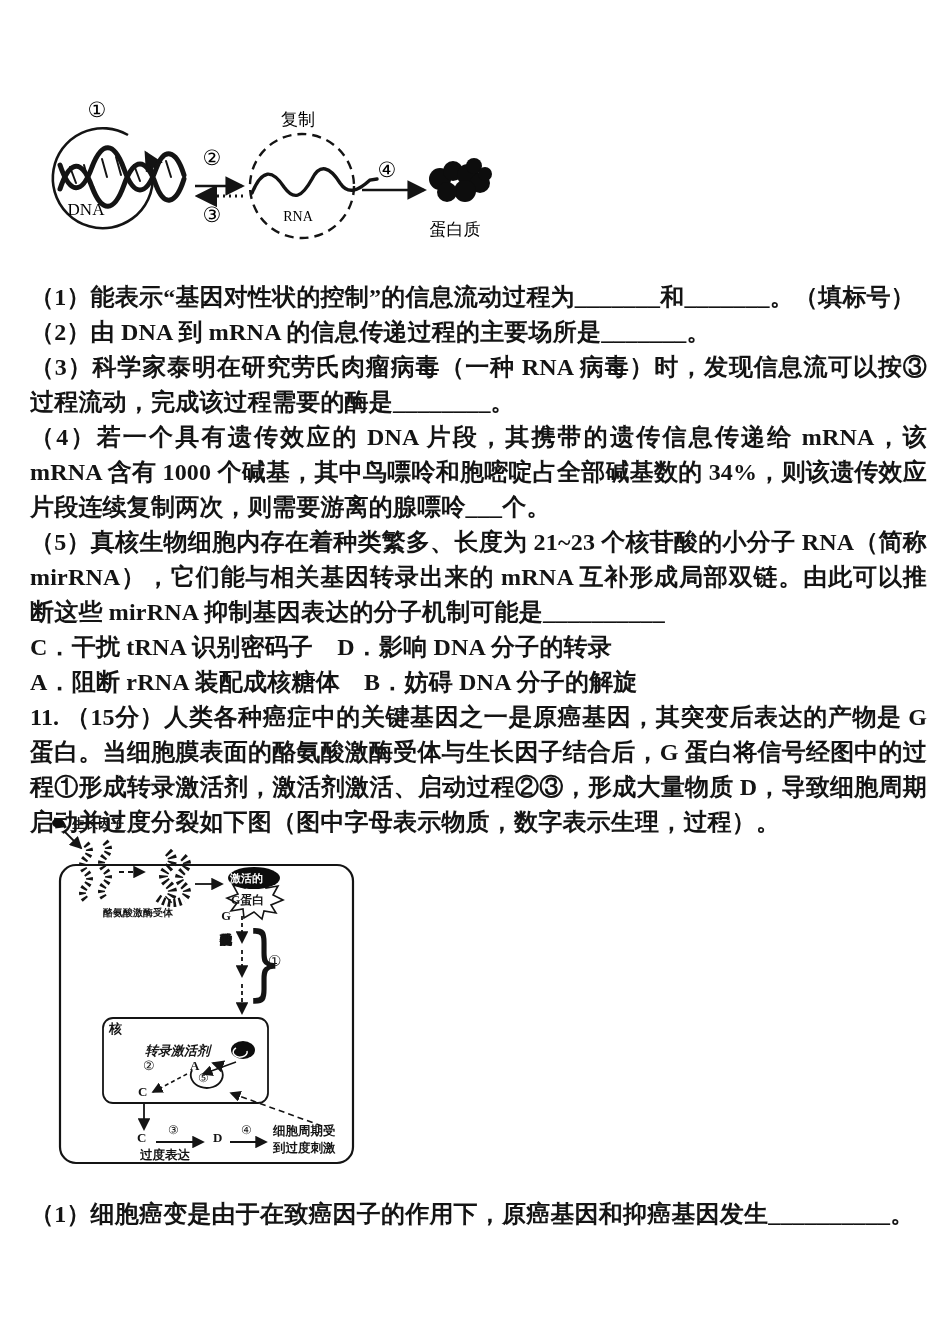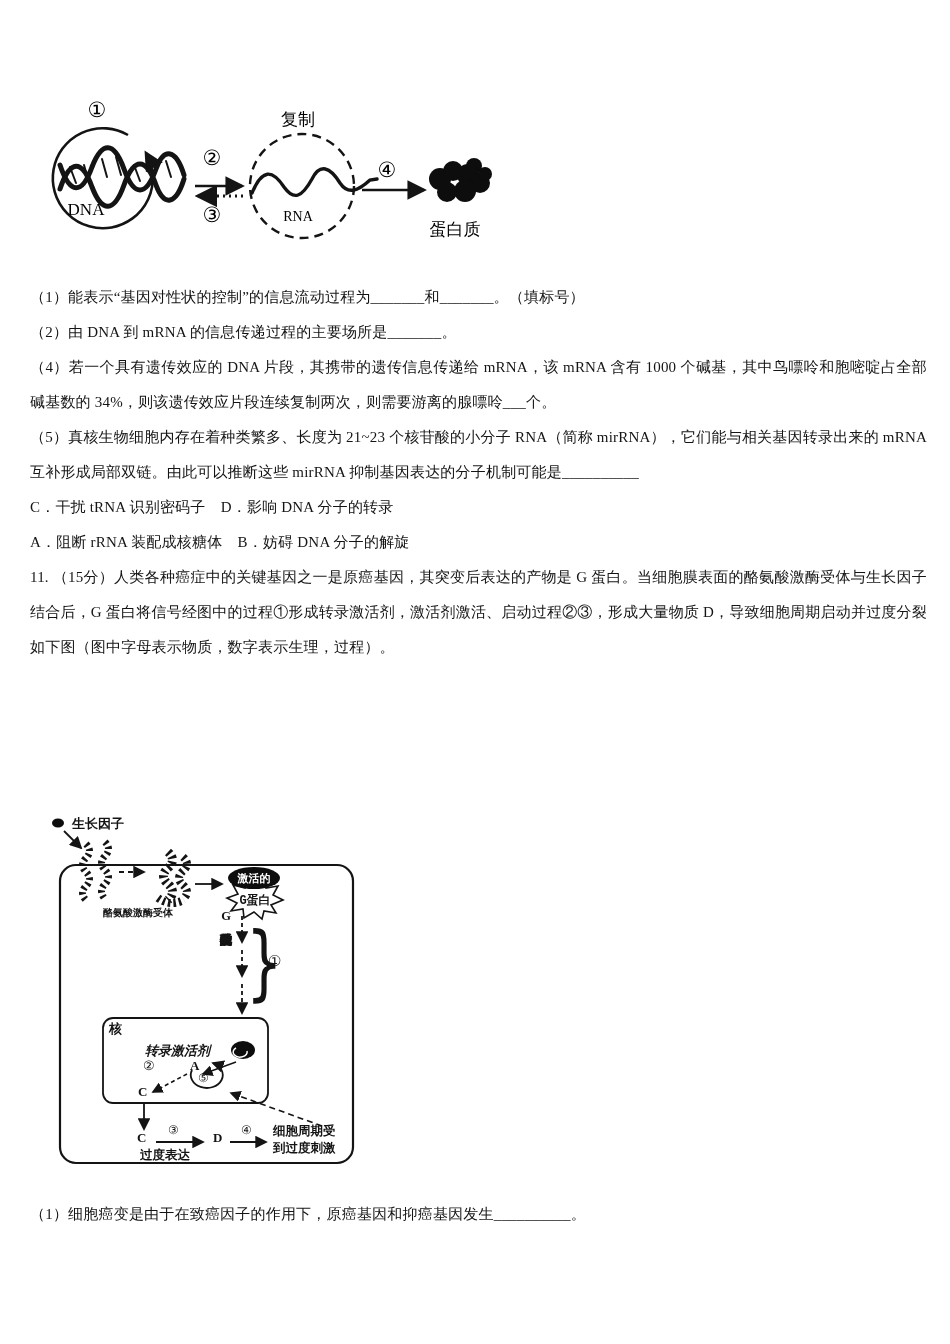--- a/index.html
+++ b/index.html
@@ -4,35 +4,35 @@
 <style>
   html,body{margin:0;padding:0;}
   body{
     width:950px;height:1344px;position:relative;background:#ffffff;
     font-family:"Liberation Serif","DejaVu Serif",serif;color:#141414;
     overflow:hidden;
   }
   
   .textblock{
     position:absolute;left:30px;width:897px;
-    font-size:15px;font-weight:400;line-height:35px;
+    font-size:24px;font-weight:700;line-height:35px;
     text-align:justify;letter-spacing:0.2px;
   }
   .textblock p{margin:0;padding:0;}
   
   #diagram1{position:absolute;left:40px;top:95px;width:470px;height:160px;}
   #diagram1 svg{position:absolute;left:0;top:0;}
   .d1num{font-size:21px;font-weight:400;}
   .d1lab{font-size:17px;font-weight:400;}
   .d1lab-sm{font-size:14px;font-weight:400;}
   
   #diagram2{position:absolute;left:40px;top:812px;width:380px;height:385px;}
   #diagram2 svg{position:absolute;left:0;top:0;}
   .d2lbl{position:absolute;font-weight:700;color:#141414;white-space:nowrap;}
-  .ctr{text-align:center;font-family:Liberation Mono, monospace;}
+  .ctr{}
   .vtext{
     writing-mode:vertical-rl;text-orientation:upright;
     letter-spacing:0px;line-height:16px;
   }
   .brace{
     font-family:"DejaVu Sans",sans-serif;font-weight:400;
     font-size:82px;line-height:80px;transform:scaleX(.7);transform-origin:left center;
   }
 </style>
 </head>
@@ -81,20 +81,21 @@
     <text x="46" y="120" text-anchor="middle" class="d1lab">DNA</text>
     <text x="258" y="30" text-anchor="middle" class="d1lab">复制</text>
     <text x="258" y="126" text-anchor="middle" class="d1lab-sm">RNA</text>
     <text x="415" y="140" text-anchor="middle" class="d1lab">蛋白质</text>
   </svg>
 </div>
 
 <div class="textblock" style="top:280px;">
   <p>（1）能表示“基因对性状的控制”的信息流动过程为_______和_______。（填标号）</p>
   <p>（2）由 DNA 到 mRNA 的信息传递过程的主要场所是_______。</p>
+  <p>（3）科学家泰明在研究劳氏肉瘤病毒（一种 RNA 病毒）时，发现信息流可以按③过程流动，完成该过程需要的酶是________。</p>
   <p>（4）若一个具有遗传效应的 DNA 片段，其携带的遗传信息传递给 mRNA，该 mRNA 含有 1000 个碱基，其中鸟嘌呤和胞嘧啶占全部碱基数的 34%，则该遗传效应片段连续复制两次，则需要游离的腺嘌呤___个。</p>
   <p>（5）真核生物细胞内存在着种类繁多、长度为 21~23 个核苷酸的小分子 RNA（简称 mirRNA），它们能与相关基因转录出来的 mRNA 互补形成局部双链。由此可以推断这些 mirRNA 抑制基因表达的分子机制可能是__________</p>
   <p>C．干扰 tRNA 识别密码子　D．影响 DNA 分子的转录</p>
   <p>A．阻断 rRNA 装配成核糖体　B．妨碍 DNA 分子的解旋</p>
   <p>11. （15分）人类各种癌症中的关键基因之一是原癌基因，其突变后表达的产物是 G 蛋白。当细胞膜表面的酪氨酸激酶受体与生长因子结合后，G 蛋白将信号经图中的过程①形成转录激活剂，激活剂激活、启动过程②③，形成大量物质 D，导致细胞周期启动并过度分裂如下图（图中字母表示物质，数字表示生理，过程）。</p>
 </div>
 
 <div id="diagram2">
   <svg width="380" height="385" viewBox="0 0 380 385">
     <defs>

